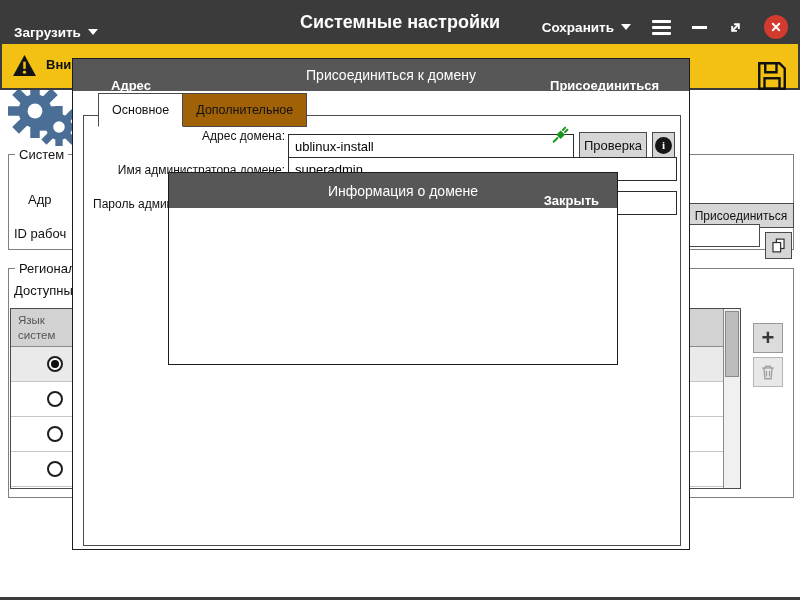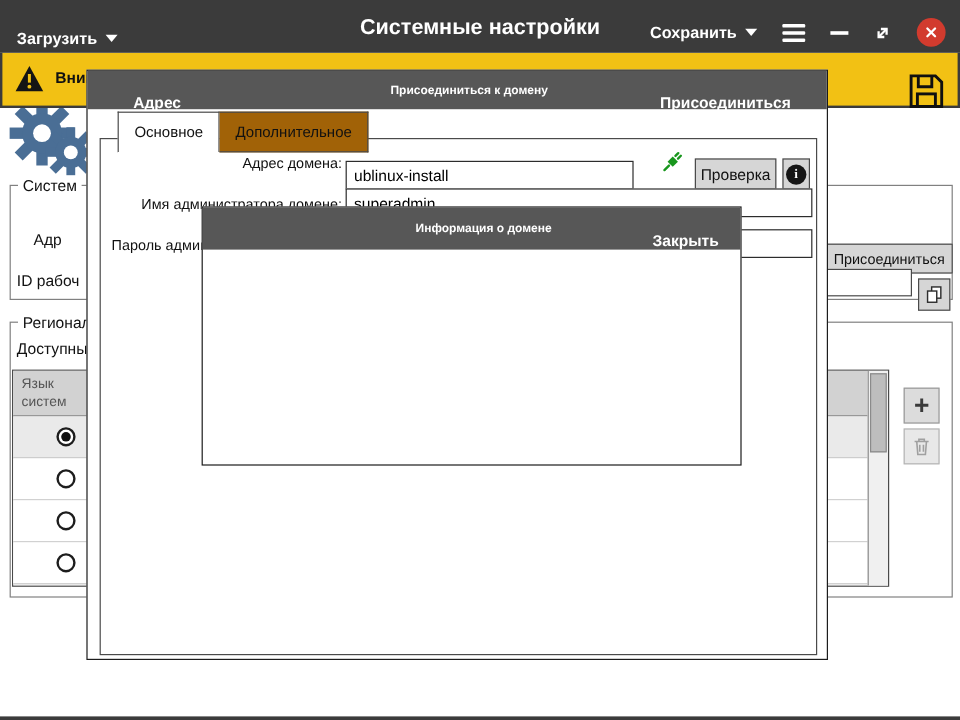--- a/index.html
+++ b/index.html
@@ -59,42 +59,42 @@
   .vscroll{position:absolute;top:0;bottom:0;right:0;width:17px;background:#f0f0f0;border-left:1px solid #8a8a8a;}
   .vthumb{position:absolute;left:1px;right:1px;top:2px;height:66px;background:#bdbdbd;border:1px solid #8a8a8a;}
   .add-btn{position:absolute;left:753px;top:313px;width:30px;height:30px;background:#dcdcdc;border:1px solid #999;display:flex;align-items:center;justify-content:center;}
   .plus-icon::before{content:"+";font-size:22px;font-weight:700;color:#3a3a3a;line-height:1;}
   .del-btn{position:absolute;left:753px;top:347px;width:30px;height:30px;background:#e8e8e8;border:1px solid #b5b5b5;display:flex;align-items:center;justify-content:center;}
   .del-btn svg{width:18px;height:18px;display:block;}
 
   
   .dialog{position:absolute;background:#fff;border:1px solid #1c1c1c;}
   .join-dlg{left:72px;top:58px;width:618px;height:492px;z-index:20;}
-  .info-dlg{left:168px;top:172px;width:450px;height:216px;z-index:30;}
+  .info-dlg{left:168px;top:172px;width:450px;height:193px;z-index:30;}
   .dlg-bar{position:absolute;left:0;top:0;right:0;background:#575757;color:#fff;}
   .join-dlg .dlg-bar{height:32px;}
   .info-dlg .dlg-bar{height:35px;}
-  .bar-title{position:absolute;inset:0;display:flex;align-items:center;justify-content:center;font-size:10px;font-weight:700;padding-left:20px;}
+  .bar-title{position:absolute;inset:0;display:flex;align-items:center;justify-content:center;font-size:14px;font-weight:400;padding-left:20px;}
   .bar-btn{position:absolute;top:0;height:100%;display:flex;align-items:center;color:#fff;font-size:13px;font-weight:700;z-index:2;}
   .btn-cancel{left:38px;}
   .btn-join{right:30px;}
   .btn-close-info{right:18px;}
 
   .tabs{position:absolute;left:25px;top:34px;display:flex;z-index:2;}
   .tab{height:23px;padding:16px 13px;display:flex;align-items:center;font-size:12.5px;border:1px solid #4a4a4a;}
   .tab.active{background:#fff;border-bottom-color:#fff;}
   .tab.inactive{background:#a16207;border-left:none;}
   .panel{position:absolute;left:10px;top:56px;width:598px;height:431px;border:1px solid #4a4a4a;}
 
   .f-label{position:absolute;font-size:12px;}
   .fl-domain{left:20px;top:70px;width:192px;text-align:right;}
   .fl-admin{left:10px;top:104px;width:202px;text-align:right;}
   .fl-pass{left:20px;top:138px;}
   .f-input{position:absolute;height:24px;border:1px solid #2c2c2c;background:#fff;font-size:13px;padding:0 6px;}
-  .fi-domain{left:215px;top:75px;width:240px;padding-right:42px;}
+  .fi-domain{left:215px;top:75px;width:286px;padding-right:42px;}
   .fi-admin{left:215px;top:98px;width:389px;}
   .fi-pass{left:215px;top:132px;width:389px;}
   .plug-wrap{position:absolute;left:478px;top:67px;width:18px;height:18px;z-index:3;}
   .plug-wrap svg{width:100%;height:100%;display:block;}
   .check-btn{position:absolute;left:506px;top:63px;width:68px;height:26px;background:#d6d6d6;border:1px solid #4a4a4a;font-size:13px;}
   .info-btn{position:absolute;left:579px;top:63px;width:23px;height:26px;background:#d6d6d6;border:1px solid #4a4a4a;display:flex;align-items:center;justify-content:center;}
   .info-dot{width:17px;height:17px;border-radius:50%;background:#161616;color:#fff;display:flex;align-items:center;justify-content:center;font-size:11px;font-weight:700;font-family:"Liberation Serif",serif;}
   .info-dot::before{content:"i";}
 
   .info-body{position:absolute;left:8px;top:43px;width:432px;height:198px;border:1px solid #2c2c2c;padding:5px 7px;font-size:13px;}

